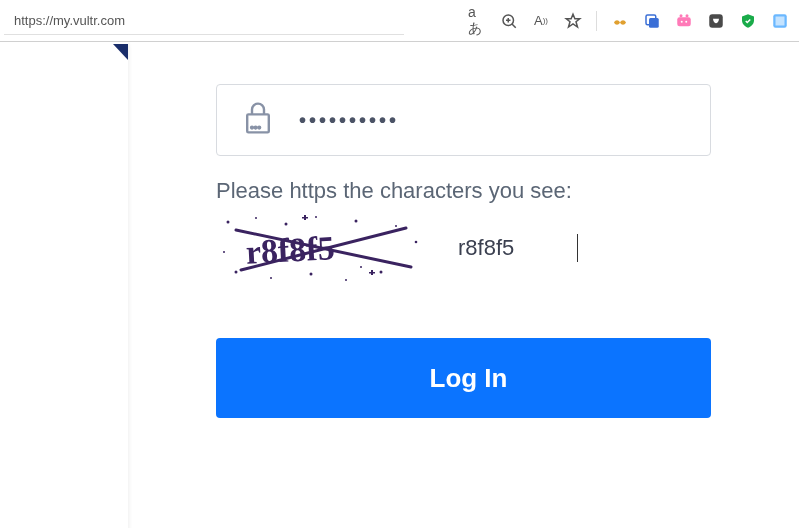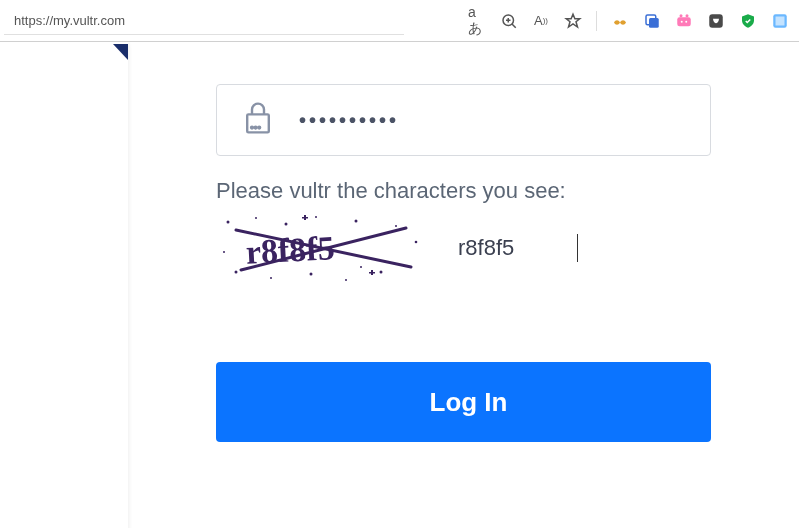--- a/index.html
+++ b/index.html
@@ -109,21 +109,21 @@
     outline:none;
     font-size:22px;
     color:#3b4050;
     width:120px;
     border-right:1px solid #333;
     padding-right:2px;
     height:28px;
   }
 
   .login-btn{
-    margin-top:78px;
+    margin-top:54px;
     width:100%;
     height:80px;
     background:#0b74ff;
     color:#fff;
     border:none;
     border-radius:4px;
     font-size:26px;
     font-weight:700;
     cursor:pointer;
     padding-left:10px;
@@ -205,21 +205,21 @@
           <rect x="3" y="12" width="18" height="15" rx="1"></rect>
           <circle cx="7" cy="23" r="0.8" fill="#8892a6"></circle>
           <circle cx="10" cy="23" r="0.8" fill="#8892a6"></circle>
           <circle cx="13" cy="23" r="0.8" fill="#8892a6"></circle>
         </svg>
       </span>
       <span class="pw-dots">••••••••••</span>
     </div>
 
 
-    <div class="captcha-label">Please vultr the characters you see:</div>
+    <div class="captcha-label">Please https the characters you see:</div>
 
     <div class="captcha-row">
       <div class="captcha-img">
         <svg viewBox="0 0 210 72" width="210" height="72">
           <g fill="#3a2360">
             <circle cx="12" cy="10" r="1.5"></circle>
               <circle cx="40" cy="6" r="1"></circle>
               <circle cx="70" cy="12" r="1.5"></circle>
             <circle cx="100" cy="5" r="1"></circle>
               <circle cx="140" cy="9" r="1.5"></circle>

